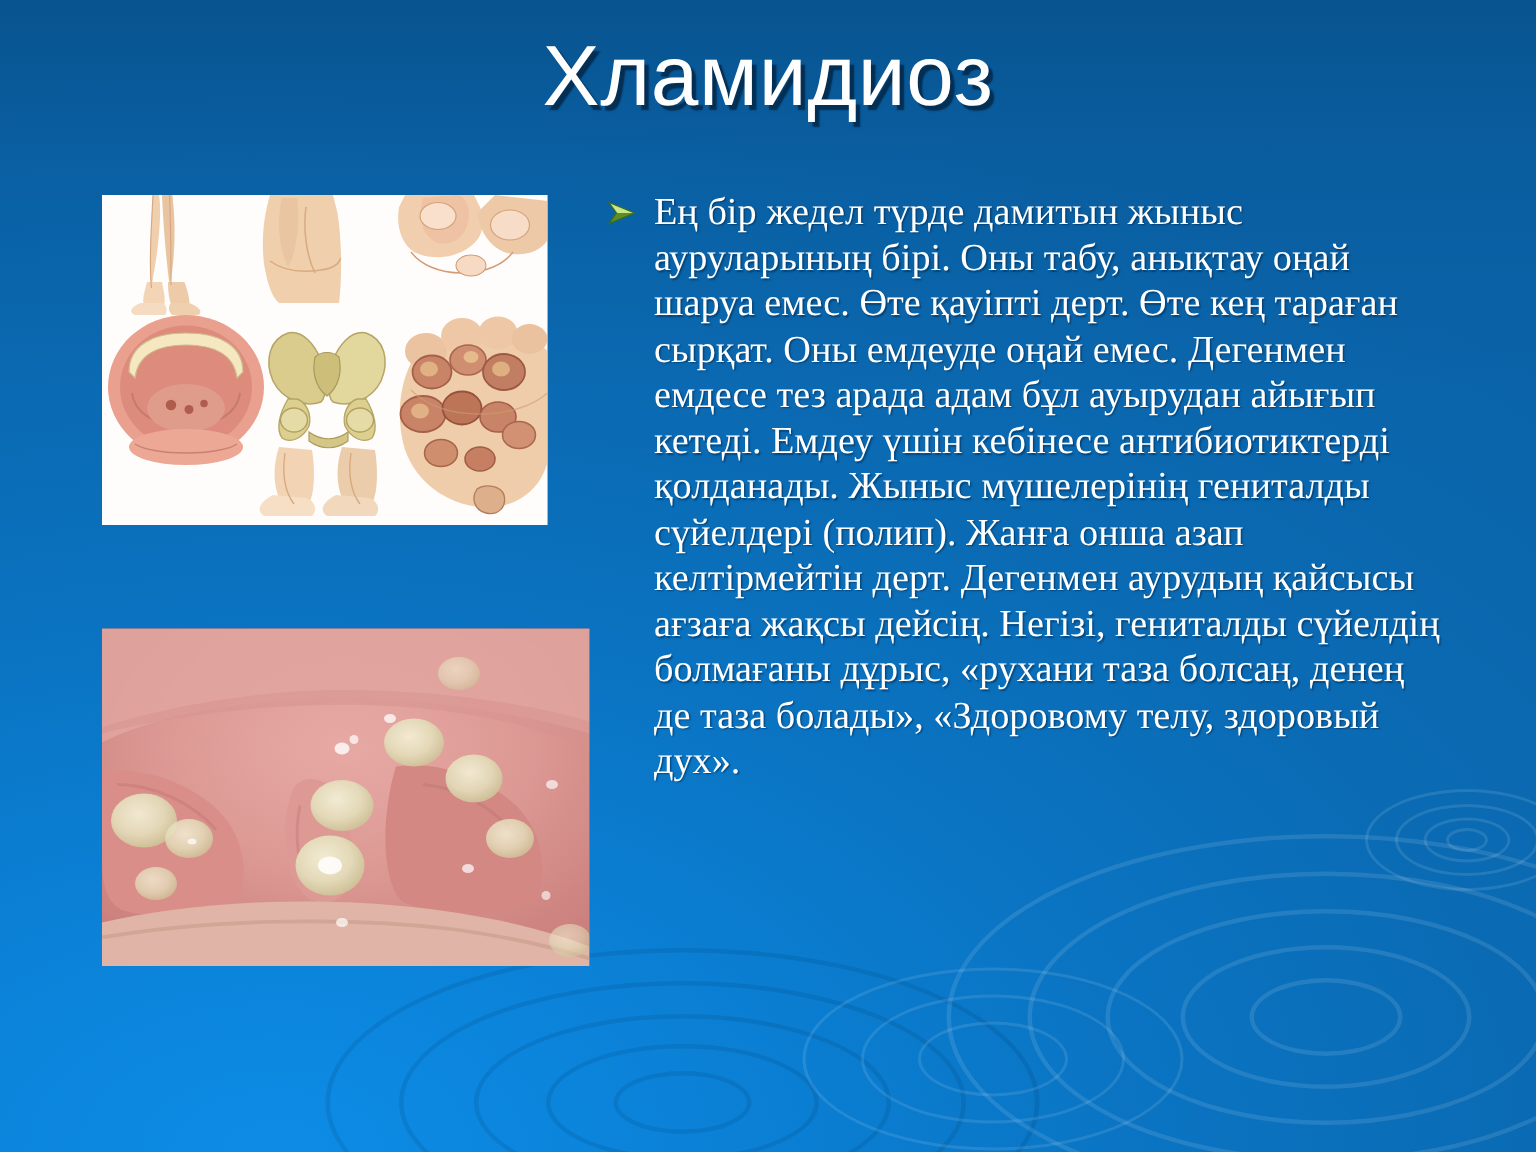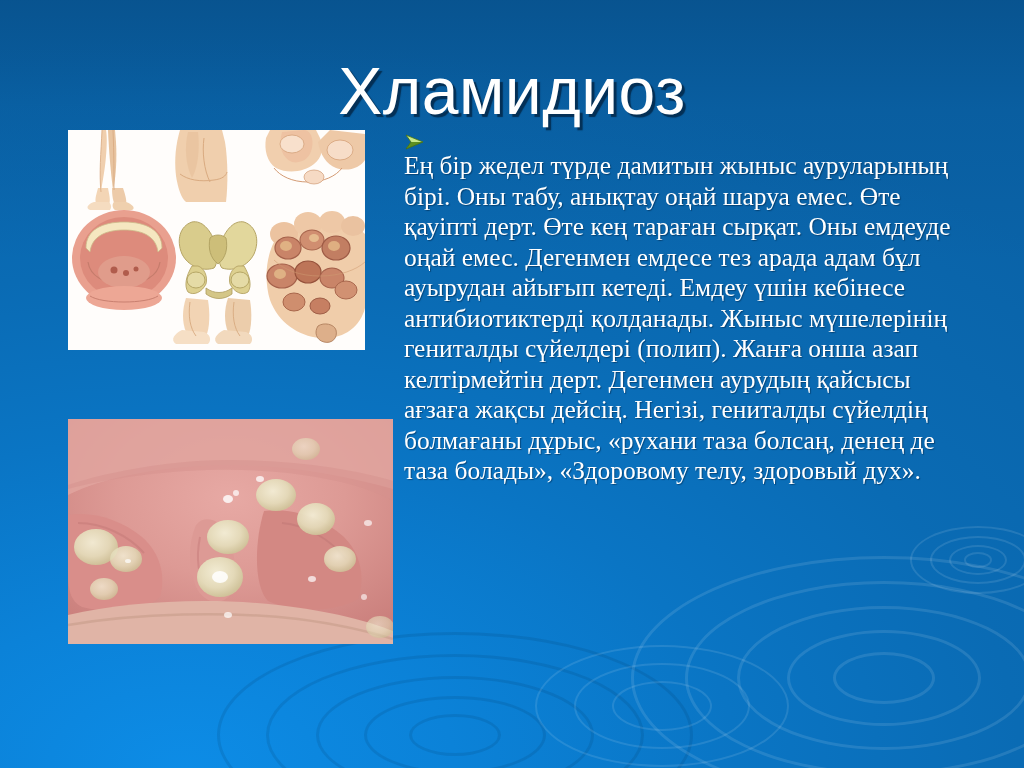--- a/index.html
+++ b/index.html
@@ -51,41 +51,39 @@
   }
 
   
   #title {
     position: absolute;
     left: 0;
     top: 20px;
     width: 1024px;
     text-align: center;
     font-family: "Liberation Sans", sans-serif;
-    font-size: 66px;
+    font-size: 57px;
     line-height: 62px;
     font-weight: 400;
     color: #ffffff;
     letter-spacing: 0.5px;
     text-shadow: 3px 3px 1px rgba(2,34,64,0.78);
     white-space: nowrap;
-    margin-top: 40px;
   }
 
   
   #body-block {
     position: absolute;
     left: 404px;
     top: 126px;
     width: 560px;
   }
   .bullet-row {
     display: flex;
     align-items: flex-start;
-    flex-direction: column;
   }
   .bullet-mark {
     flex: 0 0 auto;
     width: 32px;
     padding-top: 7px;
   }
   .bullet-mark svg { display: block; }
   .bullet-text {
     flex: 1 1 auto;
     font-family: "Liberation Serif", "DejaVu Serif", serif;

